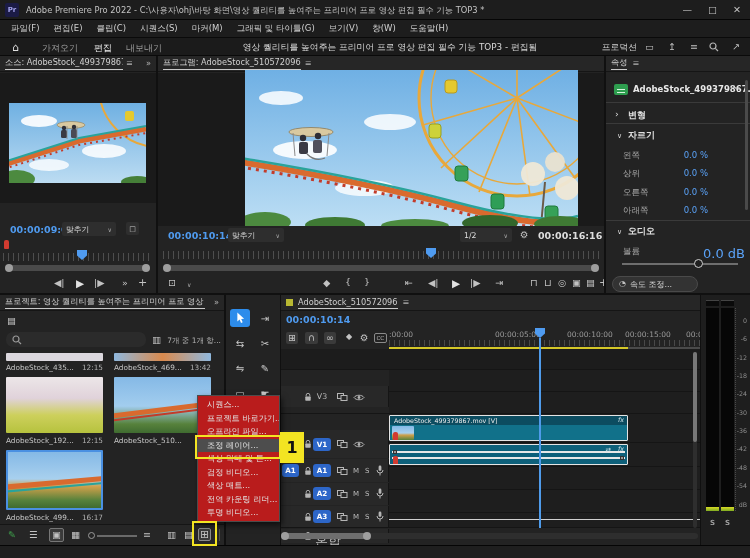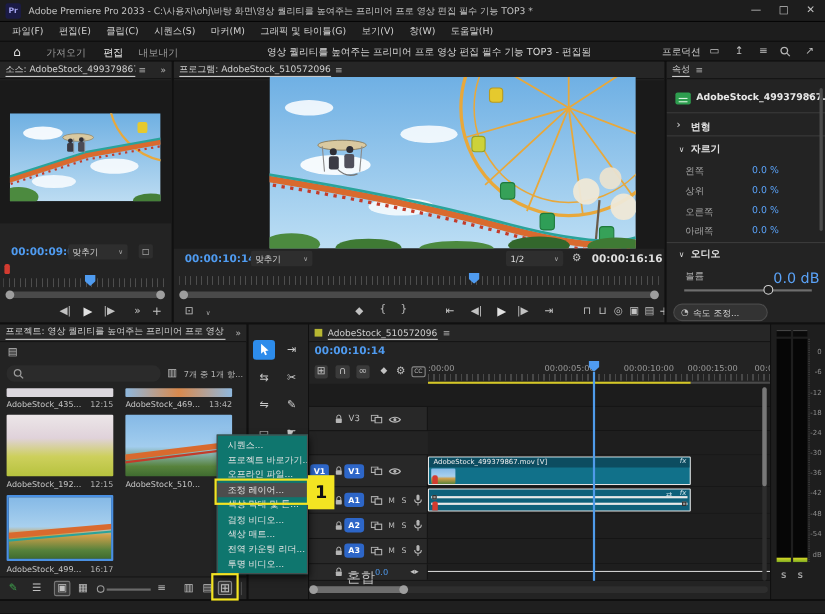--- a/index.html
+++ b/index.html
@@ -13,21 +13,21 @@
 .tc{color:#4f9bf0;font-weight:bold;font-size:9.5px;white-space:nowrap}
 .dd{position:absolute;background:#2e2e2e;border-radius:2px;display:flex;align-items:center;justify-content:space-between;font-size:7.8px;color:#ddd;padding:0 4px;height:14px}
 .ticks{background:repeating-linear-gradient(90deg,#585858 0 1px,transparent 1px 5px)}
 .sbar{position:absolute;height:6px;background:#4a4a4a;border-radius:4px}
 .kn{position:absolute;width:8px;height:8px;border-radius:50%;background:#9e9e9e;top:-1px}
 .shield{position:absolute;width:10px;height:10px;background:#4f9bf0;clip-path:polygon(0 0,100% 0,100% 55%,50% 100%,0 55%)}
 .pin{position:absolute;width:5px;height:9px;background:#d23b30;border-radius:2px 2px 1px 1px}
 .viewer{position:absolute;background:#1a1a1a}
 .btn{display:flex;align-items:center;justify-content:center;background:#2e2e2e;border-radius:2px;color:#ccc}
 .trow{position:absolute;left:0;right:0;border-bottom:1px solid #151515}
-.thead{position:absolute;left:0;top:0;width:108px;height:100%;background:#282828;border-right:1px solid #151515}
+.thead{position:absolute;left:0;top:16px;width:108px;height:100%;background:#282828;border-right:1px solid #151515}
 .tcont{position:absolute;left:108px;top:0;right:0;height:100%;background:#1e1e1e}
 .badge{position:absolute;width:18px;height:13px;background:#2d66c8;border-radius:3px;color:#fff;font-size:7.2px;font-weight:bold;display:flex;align-items:center;justify-content:center}
 .plainb{background:none;color:#bdbdbd;font-weight:normal;font-size:7.8px}
 .ms{position:absolute;font-size:7px;color:#bdbdbd;top:50%;transform:translateY(-50%)}
 .clip{position:absolute;border:1px solid #e4e4e4;border-radius:1px;overflow:hidden}
 .cliptitle{position:absolute;left:0;right:0;top:0;height:9px;background:#0c4c60;color:#eee;font-size:6.3px;line-height:9px;padding-left:4px;white-space:nowrap}
 .fx{position:absolute;right:3px;top:0;font-style:italic;font-size:6.3px;color:#cfe3ea}
 .menuitem{height:13.5px;line-height:13.5px;padding-left:9px;font-size:8.2px;color:#e2e2e2;white-space:nowrap;overflow:hidden}
 .yb{position:absolute;border:2.5px solid #f3e422;z-index:70}
 .mlabel{position:absolute;right:2px;width:14px;text-align:right;font-size:6.3px;color:#8e8e8e}
@@ -40,21 +40,21 @@
 .glyph{font-size:9.5px;color:#c2c2c2;line-height:1}
 .ddv{font-size:6px;color:#aaa;margin-left:3px}
 </style>
 </head>
 <body>
 
 <div class="screen">
 
   <div class="abs" style="left:0;top:0;width:750px;height:20px;background:#1d1d1d;border-bottom:1px solid #050505">
     <span class="abs" style="left:5px;top:3px;width:14px;height:14px;background:#1b1b46;color:#a4a4ee;font-size:7px;font-weight:bold;display:flex;align-items:center;justify-content:center;border-radius:2px">Pr</span>
-    <span class="abs" style="left:26px;top:5px;font-size:8.3px;color:#c4c4c4;white-space:nowrap">Adobe Premiere Pro 2033 - C:\사용자\ohj\바탕 화면\영상 퀄리티를 높여주는 프리미어 프로 영상 편집 필수 기능 TOP3 *</span>
+    <span class="abs" style="left:26px;top:5px;font-size:8.3px;color:#c4c4c4;white-space:nowrap">Adobe Premiere Pro 2022 - C:\사용자\ohj\바탕 화면\영상 퀄리티를 높여주는 프리미어 프로 영상 편집 필수 기능 TOP3 *</span>
     <span class="abs glyph" style="right:58px;top:5px">—</span>
     <span class="abs glyph" style="right:33px;top:5px">□</span>
     <span class="abs glyph" style="right:9px;top:5px">✕</span>
   </div>
 
   <div class="abs" style="left:0;top:20px;width:750px;height:18px;background:#1d1d1d;border-bottom:1px solid #0a0a0a;display:flex;align-items:center;padding-left:4px">
     <span style="padding:0 7px;font-size:8.5px;color:#d2d2d2">파일(F)</span>
     <span style="padding:0 7px;font-size:8.5px;color:#d2d2d2">편집(E)</span>
     <span style="padding:0 7px;font-size:8.5px;color:#d2d2d2">클립(C)</span>
     <span style="padding:0 7px;font-size:8.5px;color:#d2d2d2">시퀀스(S)</span>
@@ -550,21 +550,21 @@
       <span class="mlabel" style="top:156px">-48</span>
       <span class="mlabel" style="top:174px">-54</span>
       <span class="mlabel" style="top:193px">dB</span>
     </div>
     <span class="abs" style="left:9px;top:224px;font-size:7px;color:#a0a0a0;font-weight:bold">S</span>
     <span class="abs" style="left:24px;top:224px;font-size:7px;color:#a0a0a0;font-weight:bold">S</span>
   </div>
 
   <div class="abs" style="left:0;top:545px;width:750px;height:13px;background:#1f1f1f;border-top:1px solid #050505"></div>
 
-  <div class="abs" style="left:197px;top:395px;width:83px;height:127px;background:#0f766e;border:1px solid #4c4c4c;box-shadow:2px 3px 6px rgba(0,0,0,0.6);z-index:50;padding-top:2px">
+  <div class="abs" style="left:197px;top:395px;width:83px;height:127px;background:#b91c1c;border:1px solid #4c4c4c;box-shadow:2px 3px 6px rgba(0,0,0,0.6);z-index:50;padding-top:2px">
     <div class="menuitem">시퀀스...</div>
     <div class="menuitem">프로젝트 바로가기...</div>
     <div class="menuitem">오프라인 파일...</div>
     <div class="menuitem" style="background:#4d4d4d">조정 레이어...</div>
     <div class="menuitem">색상 막대 및 톤...</div>
     <div class="menuitem">검정 비디오...</div>
     <div class="menuitem">색상 매트...</div>
     <div class="menuitem">전역 카운팅 리더...</div>
     <div class="menuitem">투명 비디오...</div>
   </div>

